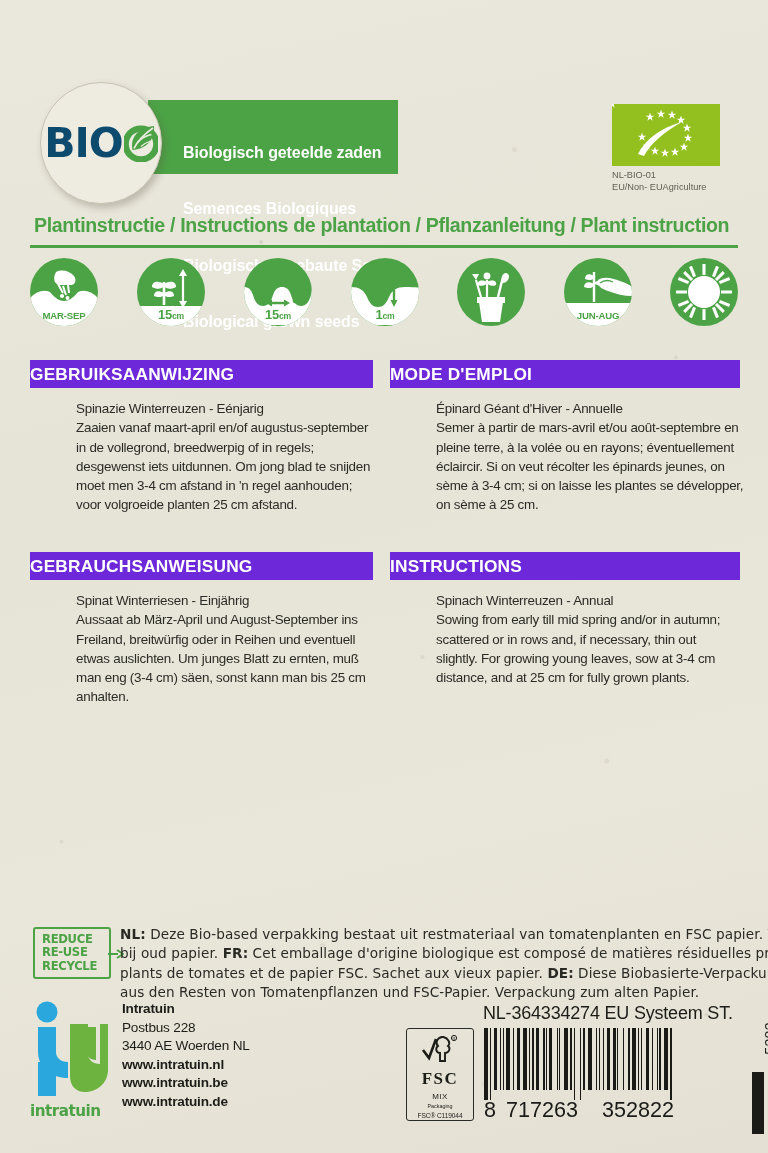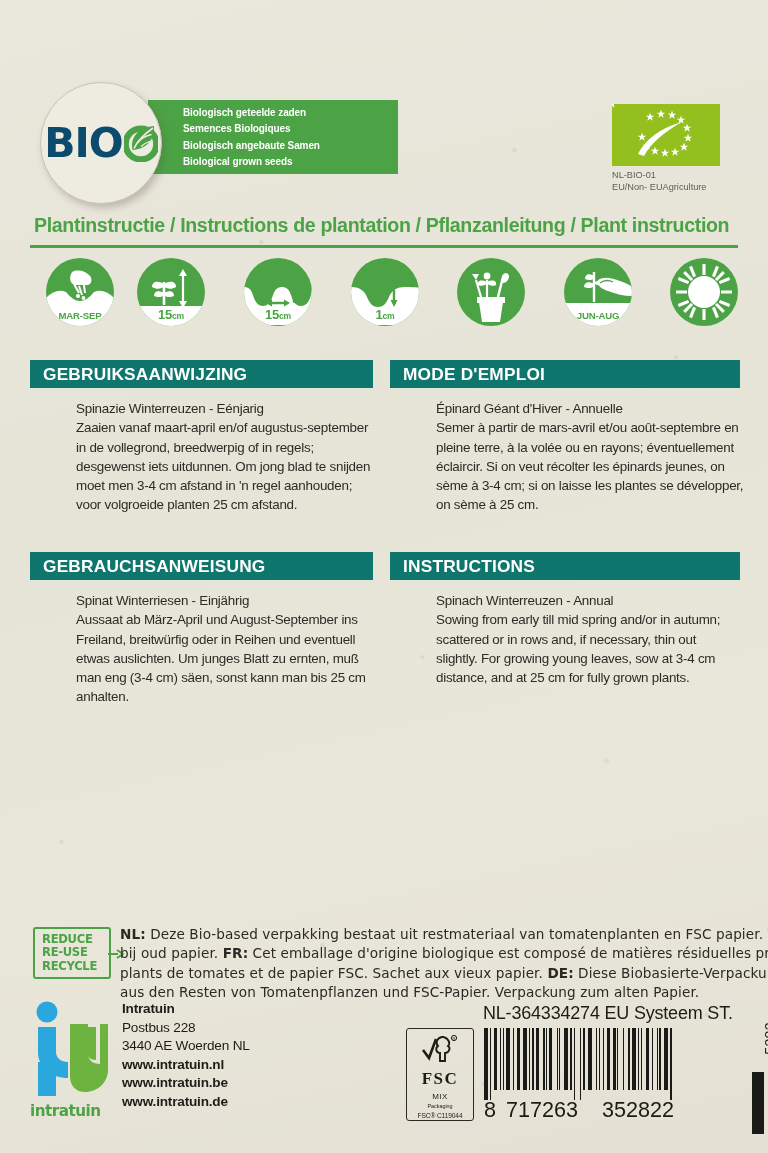--- a/index.html
+++ b/index.html
@@ -26,22 +26,22 @@
       linear-gradient(168deg, #eae7dc 0%, #e6e3d7 40%, #e9e6da 70%, #e4e1d4 100%);
   }
 
   
   .top-band { position: absolute; left: 0; top: 82px; width: 100%; height: 108px; }
   .bio-green-box {
     position: absolute; left: 148px; top: 18px; width: 250px; height: 74px;
     background: #4ca346; padding: 5px 0 0 35px;
   }
   .bio-green-box .ln {
-    color: #ffffff; font-size: 10px; font-weight: bold; line-height: 16.4px;
-    letter-spacing: -0.1px; white-space: nowrap;
+    color: #ffffff; font-size: 16px; font-weight: bold; line-height: 16.4px;
+    letter-spacing: -0.1px; white-space: nowrap; margin-top: 40px;
   }
   .bio-disc {
     position: absolute; left: 40px; top: 0px; width: 122px; height: 122px;
     border-radius: 50%; background: #eeebe1;
     border: 1.6px solid #c8c4b4;
     box-shadow: 3px 4px 7px rgba(90,85,70,.30);
     display: flex; align-items: center; justify-content: center;
   }
   .bio-disc .bio-txt {
     color: #0c4a6e; font-size: 41px; font-weight: bold; letter-spacing: -1px;
@@ -71,22 +71,21 @@
   .ic .lbl {
     position: absolute; left: 0; bottom: 5px; width: 100%; text-align: center;
     font-size: 9.6px; font-weight: bold; color: #4ca346; letter-spacing: -0.2px;
   }
   .ic .lbl.big { font-size: 13px; bottom: 4px; }
   .ic .lbl .u { font-size: 8.6px; }
 
   
   .panel { position: absolute; width: 343px; }
   .panel .hdr {
-    background: #0f766e; height: 28px; display: flex; align-items: center;
-    padding-left: 13px;
+    background: #6d28d9; height: 28px; display: flex; align-items: center;
   }
   .panel .hdr span {
     color: #fff; font-size: 17.3px; font-weight: bold; letter-spacing: 0.2px;
   }
   .panel .body { padding: 11px 2px 0 2px; margin-left: 44px; }
   .panel .body .l {
     font-size: 13.4px; color: #2c2c26; line-height: 19.3px; letter-spacing: -0.25px;
     white-space: nowrap;
   }
   #p-nl { left: 30px; top: 360px; }
@@ -219,21 +218,21 @@
     <div>NL-BIO-01</div>
     <div>EU/Non- EUAgriculture</div>
   </div>
 </div>
 
 <div class="pi-title">Plantinstructie / Instructions de plantation / Pflanzanleitung / Plant instruction</div>
 <div class="pi-rule"></div>
 
 <div class="icon-row">
 
-  <div class="ic" style="left:16px">
+  <div class="ic" style="left:0px">
     <svg width="68" height="68" viewBox="0 0 68 68">
       <path d="M0 40 Q10 30 20 34 Q27 43 34 43 Q41 43 48 34 Q58 30 68 40 L68 68 L0 68 Z" fill="#fff"></path>
       <path d="M26 14 C32 11 40 13 44 18 C47 22 45 27 41 27 L30 27 C25 27 22 21 26 14 Z" fill="#fff"></path>
       <path d="M28 26 L33 35 M33 28 L36 37 M38 27 L39 35" stroke="#fff" stroke-width="2"></path>
       <circle cx="32" cy="38" r="2.1" fill="#fff"></circle>
       <circle cx="37.5" cy="40" r="1.9" fill="#fff"></circle>
     </svg>
     <div class="lbl">MAR-SEP</div>
   </div>
 

